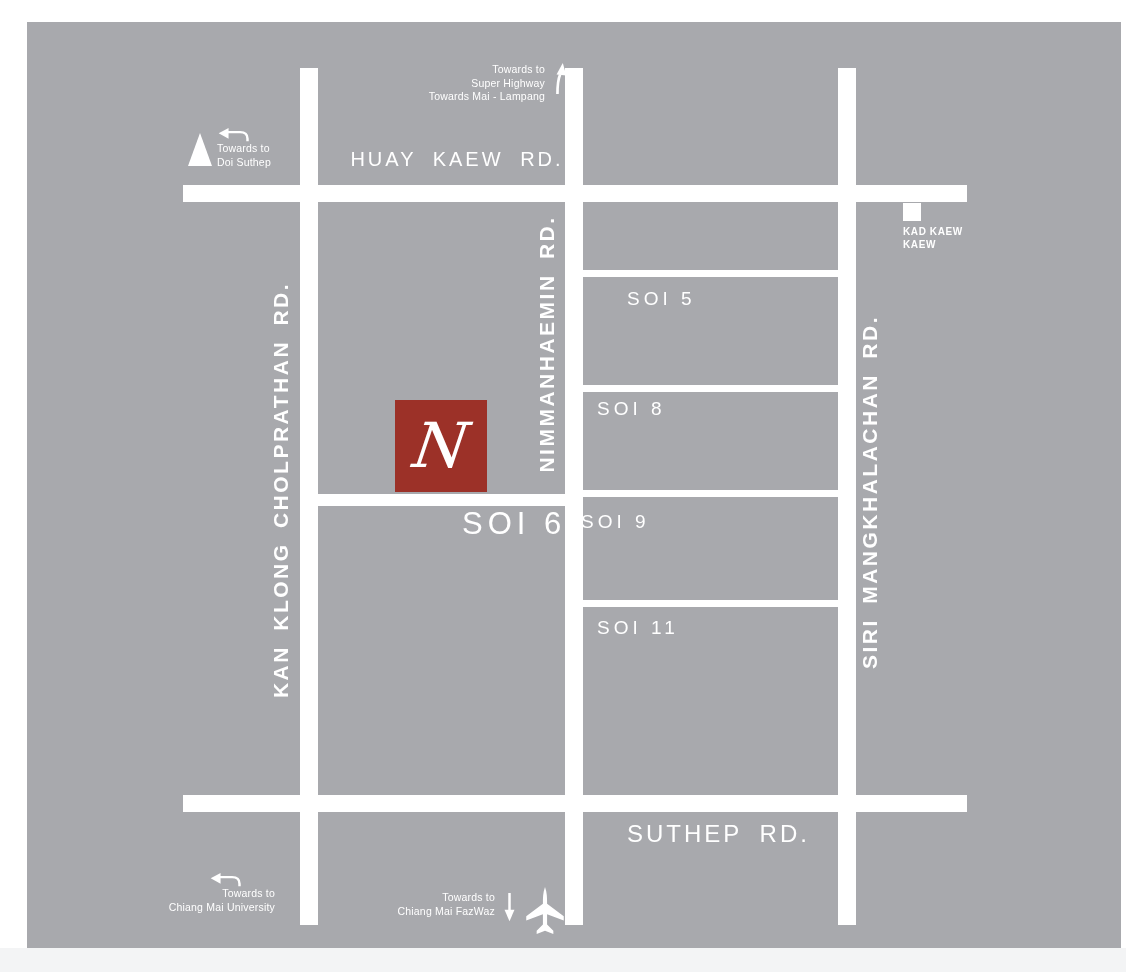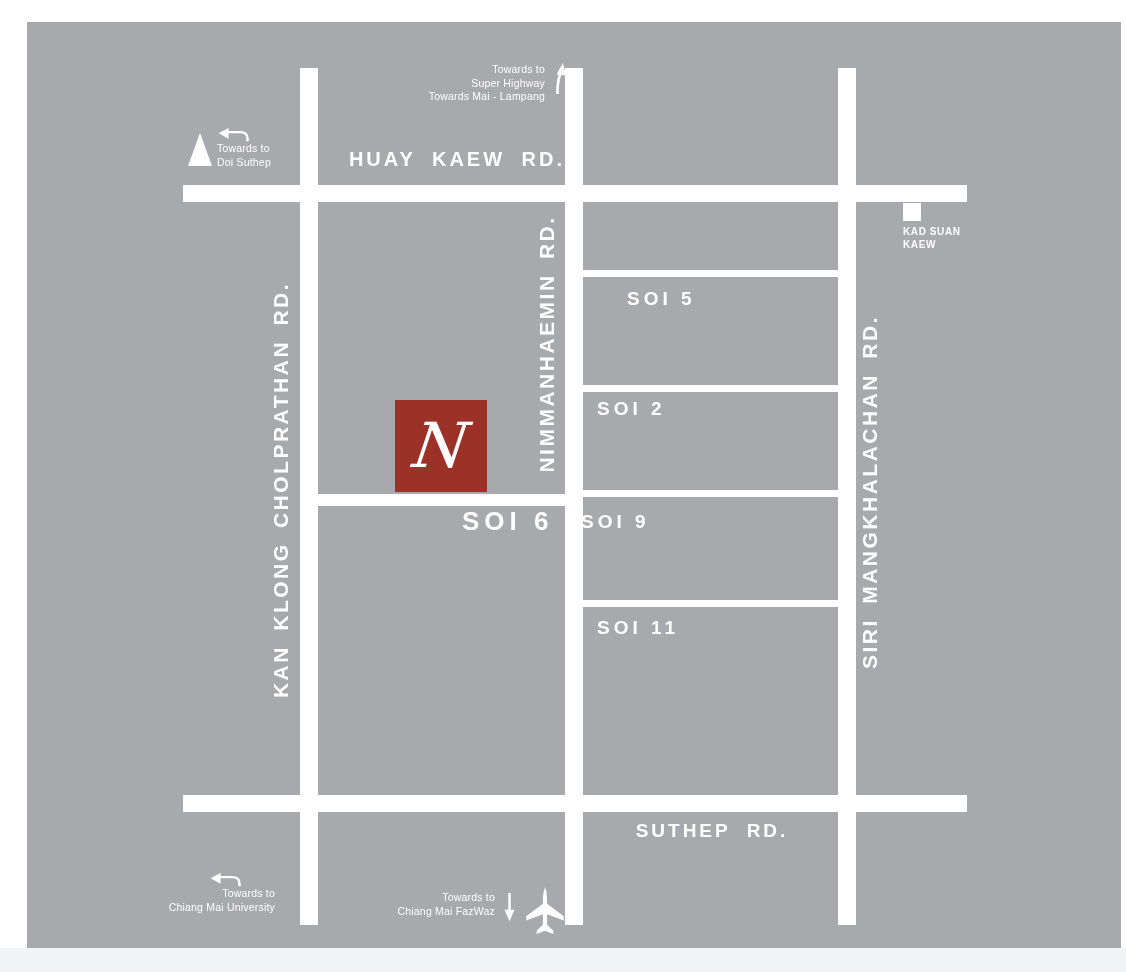--- a/index.html
+++ b/index.html
@@ -6,21 +6,21 @@
   .page {
     position:relative; width:1126px; height:972px;
     background:#ffffff; overflow:hidden;
     font-family:"Liberation Sans","DejaVu Sans",sans-serif;
   }
   .map {
     position:absolute; left:27px; top:22px; width:1094px; height:926px;
     background:#a8a9ad; overflow:hidden;
   }
   .road { position:absolute; background:#ffffff; z-index:1; }
-  .road-label { position:absolute; color:#ffffff; font-weight:700; z-index:2; white-space:nowrap; }
+  .road-label { position:absolute; color:#ffffff; font-weight:400; z-index:2; white-space:nowrap; }
   .h-label { letter-spacing:3px; word-spacing:8px; }
   .v-label {
     position:absolute; color:#ffffff; font-weight:700; z-index:2; white-space:nowrap;
     font-size:21px; letter-spacing:2.5px; word-spacing:6px;
     transform:translate(-50%,-50%) rotate(-90deg);
   }
   .soi-label { font-size:19px; letter-spacing:4px; }
   .dir { position:absolute; z-index:3; color:#ffffff; }
   .dir-text { color:#ffffff; font-size:10.5px; font-weight:400; line-height:13.5px; letter-spacing:0.2px; }
   .dir-line { display:block; }
@@ -54,39 +54,39 @@
     <div class="road" style="left:811px; top:46px; width:18px; height:857px;"></div>
     <div class="road" style="left:156px; top:163px; width:784px; height:17px;"></div>
     <div class="road" style="left:156px; top:773px; width:784px; height:17px;"></div>
     <div class="road" style="left:291px; top:472px; width:247px; height:12px;"></div>
     <div class="road" style="left:556px; top:248px; width:255px; height:7px;"></div>
     <div class="road" style="left:556px; top:363px; width:255px; height:7px;"></div>
     <div class="road" style="left:556px; top:468px; width:255px; height:7px;"></div>
     <div class="road" style="left:556px; top:578px; width:255px; height:7px;"></div>
 
     <div class="road-label h-label" style="left:300px; top:126px; width:260px; text-align:center; font-size:20px;">HUAY KAEW RD.</div>
-    <div class="road-label h-label" style="left:600px; top:798px; width:170px; text-align:center; font-size:19px;">SUTHEP RD.</div>
+    <div class="road-label h-label" style="left:600px; top:798px; width:170px; text-align:center; font-size:24px;">SUTHEP RD.</div>
 
     <div class="v-label" style="left:520px; top:322px;">NIMMANHAEMIN RD.</div>
     <div class="v-label" style="left:254px; top:468px;">KAN KLONG CHOLPRATHAN RD.</div>
     <div class="v-label" style="left:843px; top:470px;">SIRI MANGKHALACHAN RD.</div>
 
     <div class="road-label soi-label" style="left:570px; top:266px;margin-left:30px;">SOI 5</div>
-    <div class="road-label soi-label" style="left:570px; top:376px;">SOI 2</div>
+    <div class="road-label soi-label" style="left:570px; top:376px;">SOI 8</div>
     <div class="road-label soi-label" style="left:554px; top:489px;">SOI 9</div>
     <div class="road-label soi-label" style="left:570px; top:595px;">SOI 11</div>
-    <div class="road-label" style="left:435px; top:484px; font-size:26px; letter-spacing:5px;">SOI 6</div>
+    <div class="road-label" style="left:435px; top:484px; font-size:31px; letter-spacing:5px;">SOI 6</div>
 
     <div class="marker">
       <span class="marker-letter">N</span>
     </div>
 
     <div class="kad-square"></div>
     <div class="kad-text">
-      <span class="dir-line">KAD SUAN</span>
+      <span class="dir-line">KAD KAEW</span>
       <span class="dir-line">KAEW</span>
     </div>
 
     <div class="dir" style="left:161px; top:106px; display:flex; gap:5px;">
       <span style="margin-top:5px;">
         <svg width="24" height="33" viewBox="0 0 24 33">
             <path d="M12 0 L24 33 L0 33 Z" fill="#ffffff"></path>
           </svg>
       </span>
       <span>

